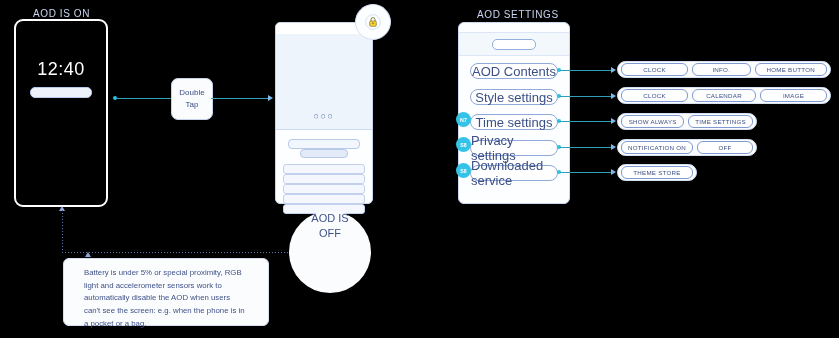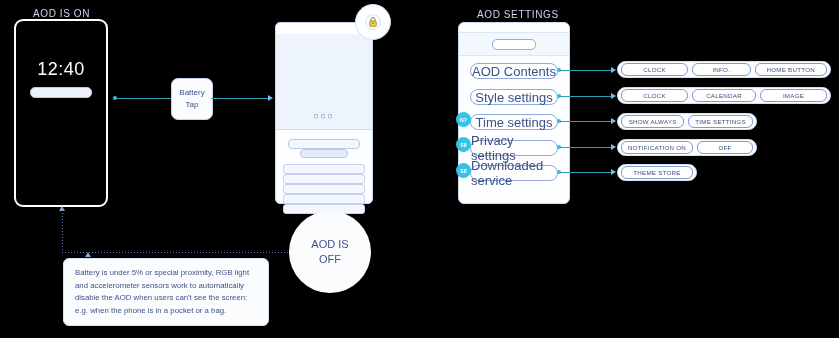--- a/index.html
+++ b/index.html
@@ -48,27 +48,27 @@
     border-radius:4px;background:#e3eaf8;border:1px solid #b9c9ea;}
   .lock-row{position:absolute;left:7px;right:7px;height:8px;border-radius:3px;
     background:#f4f7fd;border:1px solid #c3d1ec;}
   #lock-icon{position:absolute;left:355px;top:4px;width:34px;height:34px;
     border-radius:50%;background:#fdfeff;border:1px solid #d4dff3;
     display:flex;align-items:center;justify-content:center;}
 
   
   #aod-off{position:absolute;left:289px;top:211px;width:82px;height:82px;
     border-radius:50%;background:#fbfcfe;
-    display:flex;align-items:center;justify-content:center;text-align:center;
+    display:flex;justify-content:center;text-align:center;
     font-size:11px;color:#3f5288;line-height:1.35;}
 
   
   #callout{position:absolute;left:63px;top:258px;width:206px;height:68px;
     background:#fbfcfe;border:1px solid #d6e0f2;border-radius:6px;
-    padding:8px 11px;box-sizing:border-box;font-size:7.8px;line-height:1.62;
+    padding:8px 20px;box-sizing:border-box;font-size:7.8px;line-height:1.62;
     color:#3f5288;}
 
   .dashv{position:absolute;width:1px;
     background-image:linear-gradient(#5d74b5 50%,transparent 0);
     background-size:1px 3px;}
   .dashh{position:absolute;height:1px;
     background-image:linear-gradient(to right,#5d74b5 50%,transparent 0);
     background-size:3px 1px;}
   .arw-up{position:absolute;width:0;height:0;border-left:3px solid transparent;
     border-right:3px solid transparent;border-bottom:5px solid #8fa6d8;}
@@ -105,21 +105,21 @@
   <div class="lbl" style="left:33px;top:8px;">AOD IS ON</div>
 
   <div id="phone-on">
     <div id="clock-time">12:40</div>
     <div id="aod-pill"></div>
   </div>
 
   <div class="dot" style="left:113px;top:96px;"></div>
   <div class="hline" style="left:116px;top:98px;width:56px;"></div>
   <div id="dbl-tap">
-    <span>Battery</span>
+    <span>Double</span>
     <span>Tap</span>
   </div>
   <div class="hline" style="left:211px;top:98px;width:58px;"></div>
   <div class="arw" style="left:268px;top:95px;"></div>
 
   <div id="phone-lock">
     <div id="lock-top"></div>
     <div id="lock-screenarea">
       <div id="lock-dots">○○○</div>
     </div>

